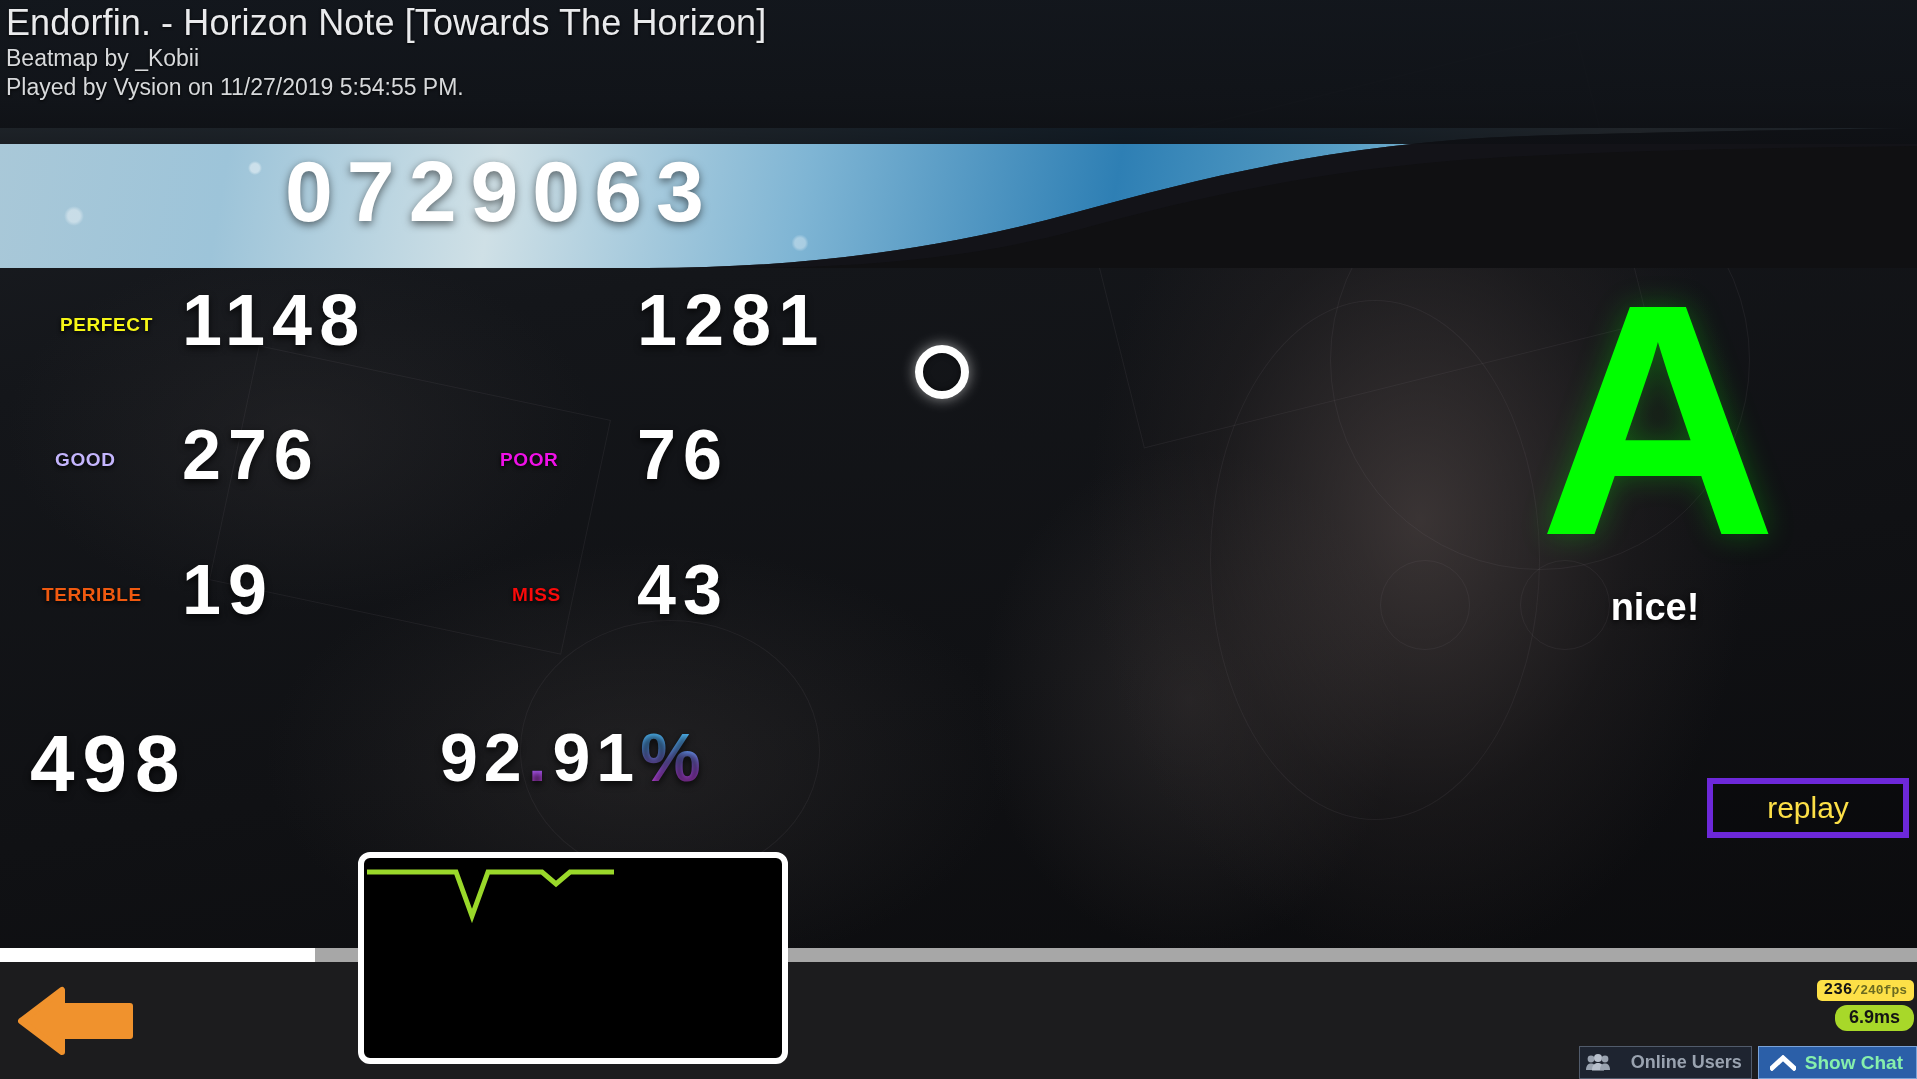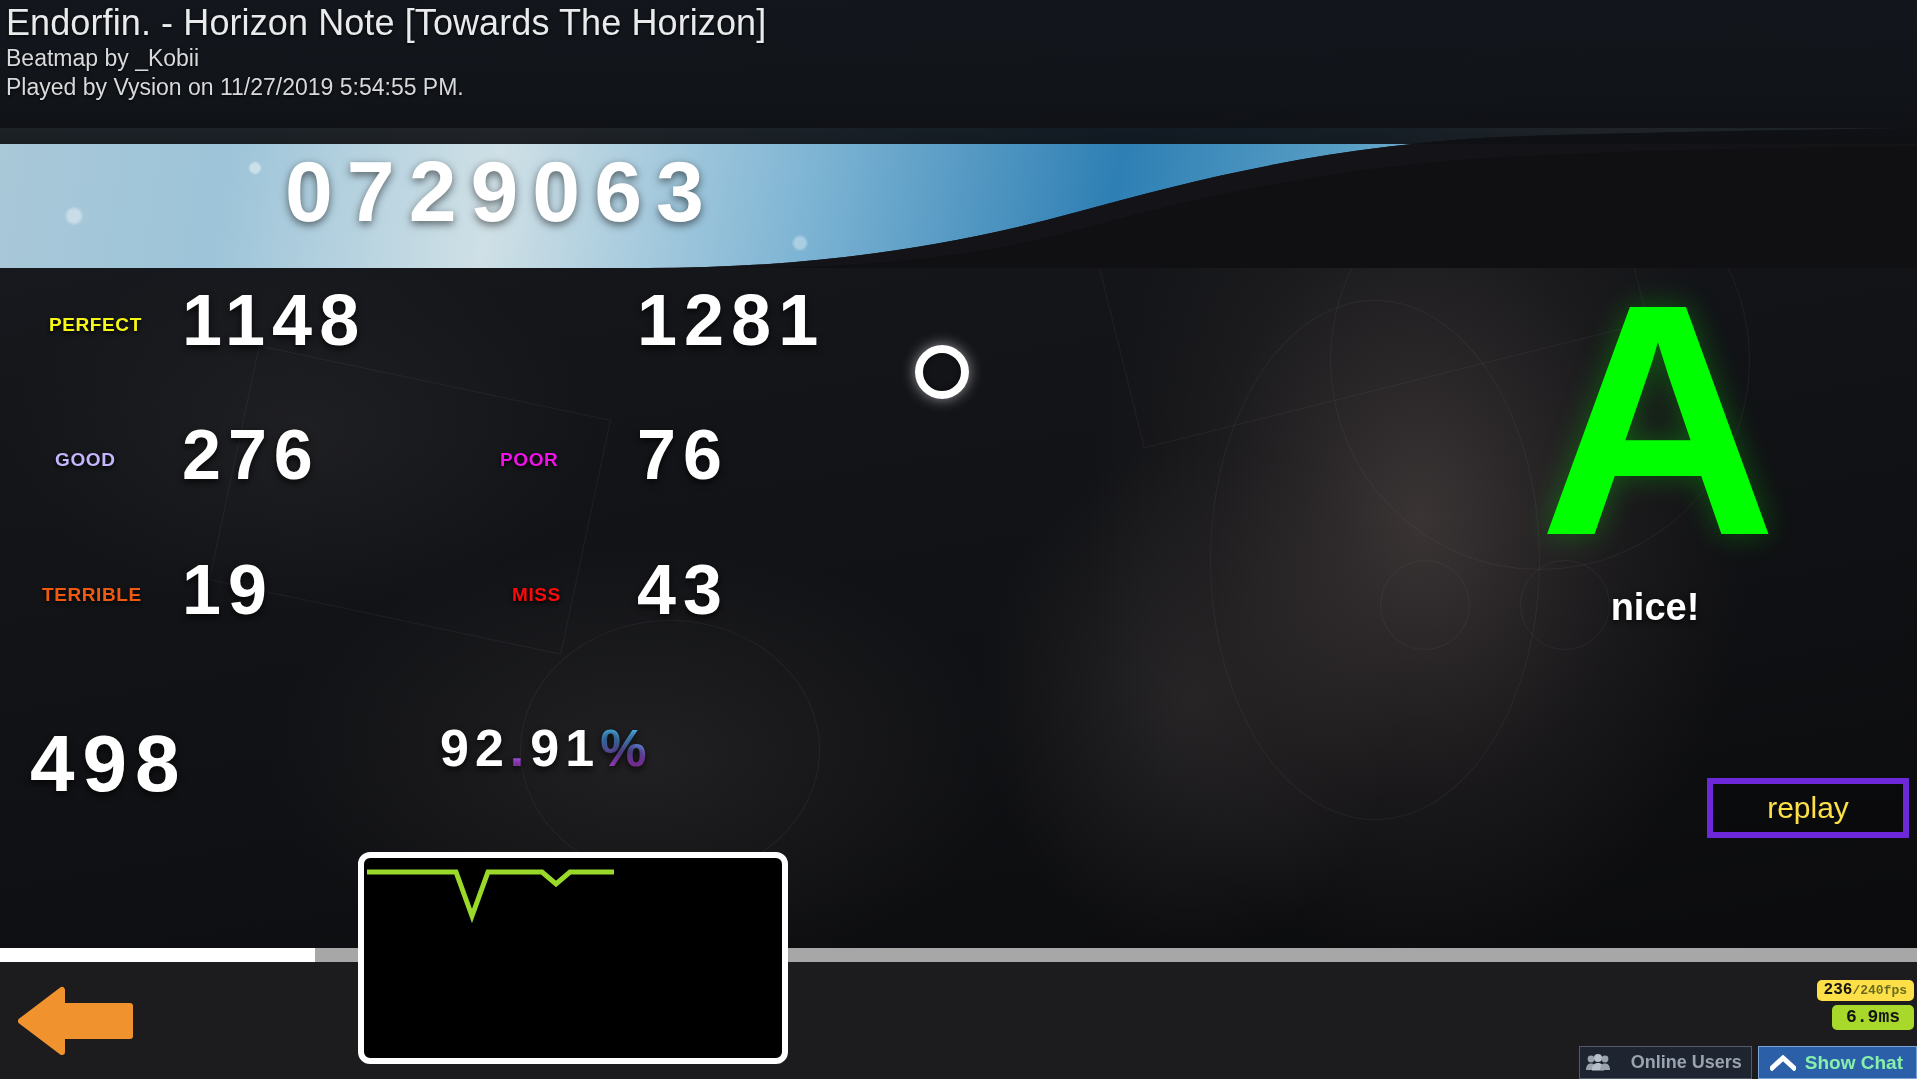--- a/index.html
+++ b/index.html
@@ -70,21 +70,21 @@
     box-shadow:0 0 14px rgba(255,255,255,.55), inset 0 0 6px rgba(0,0,0,.6);
   }
 
   
   #bigrow { position:absolute; top:718px; left:0; width:1000px; height:110px; z-index:4; }
   #combo {
     position:absolute; left:30px; top:0; font-size:80px; font-weight:700; color:#fff;
     letter-spacing:8px; text-shadow:0 3px 7px rgba(0,0,0,.75);
   }
   #acc {
-    position:absolute; left:440px; top:0; font-size:52px; font-weight:700; color:#fff;
+    position:absolute; left:440px; top:0; font-size:68px; font-weight:700; color:#fff;
     letter-spacing:6px; text-shadow:0 3px 7px rgba(0,0,0,.75); display:flex; align-items:flex-end;
   }
   .grad {
     background:linear-gradient(180deg,#3fd2f7 0%, #5aa0f0 38%, #b44ff0 72%, #f23ce0 100%);
     -webkit-background-clip:text; background-clip:text; color:transparent;
     -webkit-text-fill-color:transparent;
   }
 
   
   #grade-wrap { position:absolute; left:1490px; top:270px; width:330px; text-align:center; z-index:4; }
@@ -117,22 +117,22 @@
   }
 
   
   #fps-box { position:absolute; right:3px; top:980px; z-index:9; text-align:right; }
   #fps {
     display:inline-block; background:#fde047; color:#141414; border-radius:5px;
     padding:1px 7px 2px 7px; font-family:"Liberation Mono", monospace; font-size:16px; font-weight:700;
   }
   #fps .den { font-size:13px; color:#6b6b20; font-weight:700; }
   #lat {
-    display:inline-block; margin-top:4px; background:#a8d829; color:#141414; border-radius:5px;
-    padding:2px 14px 3px 14px; font-family:Liberation Mono, monospace; font-size:18px; font-weight:700;
+    display:inline-block; margin-top:4px; background:#a8d829; color:#141414; border-radius:12px;
+    padding:2px 14px 3px 14px; font-family:Liberation Sans, sans-serif; font-size:18px; font-weight:700;
   }
 
   
   #chatbar { position:absolute; right:0; top:1046px; height:33px; z-index:9; display:flex; gap:6px; }
   #online-users {
     display:flex; align-items:center; gap:21px; padding:2px 9px 2px 6px;
     background:#1e2430; border:1px solid #515b6b; color:#9aa3b0;
     font-size:18px; font-weight:700; cursor:pointer;
   }
   #show-chat {
@@ -165,21 +165,21 @@
   <svg id="banner-swoosh" viewBox="0 0 1270 140" preserveAspectRatio="none">
     <path d="M1270,0 L1270,140 L0,140 C160,140 300,120 430,84 C560,48 700,14 880,8 C1000,4 1150,2 1270,0 Z" fill="#101012"></path>
     <path d="M1270,0 L1270,18 C1120,20 1000,22 880,28 C700,36 560,66 430,102 C320,132 200,140 90,140 L0,140 C160,140 300,120 430,84 C560,48 700,14 880,8 C1000,4 1150,2 1270,0 Z" fill="#14141a" opacity="0.85"></path>
   </svg>
   <div id="score">0729063</div>
 </div>
 
 <div id="stats">
 
   <div class="srow">
-    <div class="lab" style="left: 49px; color: rgb(247, 247, 22);">PERFECT</div>
+    <div class="lab" style="left: 60px; color: rgb(247, 247, 22);">PERFECT</div>
     <div class="num" style="left:182px;">1148</div>
     <div class="num" style="left:637px;">1281</div>
   </div>
 
   <div class="srow">
     <div class="lab" style="left: 55px; color: #c4b5fd;">GOOD</div>
     <div class="num sm" style="left:182px;">276</div>
     <div class="lab" style="left: 500px; color: rgb(240, 16, 232);">POOR</div>
     <div class="num sm" style="left:637px;">76</div>
   </div>

